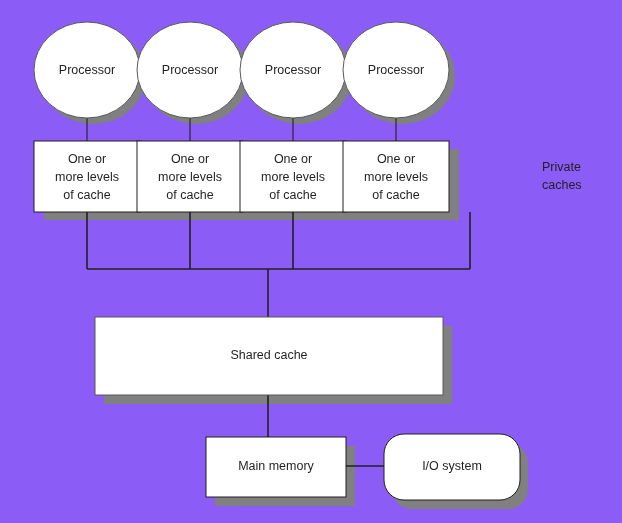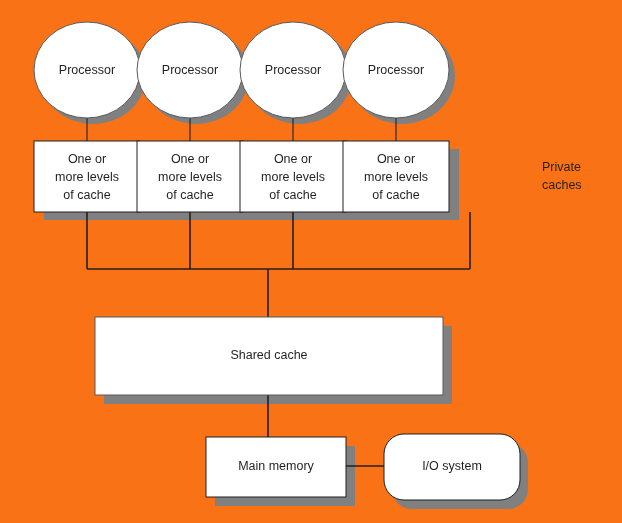--- a/index.html
+++ b/index.html
@@ -10,21 +10,21 @@
   body {
     width: 622px;
     height: 523px;
     overflow: hidden;
     font-family: "Liberation Sans", sans-serif;
   }
   #diagram-root {
     position: relative;
     width: 622px;
     height: 523px;
-    background: #f97316;
+    background: #8b5cf6;
   }
   svg#diagram-canvas {
     position: absolute;
     top: 0;
     left: 0;
     width: 622px;
     height: 523px;
     display: block;
   }
   .node-shadow {

